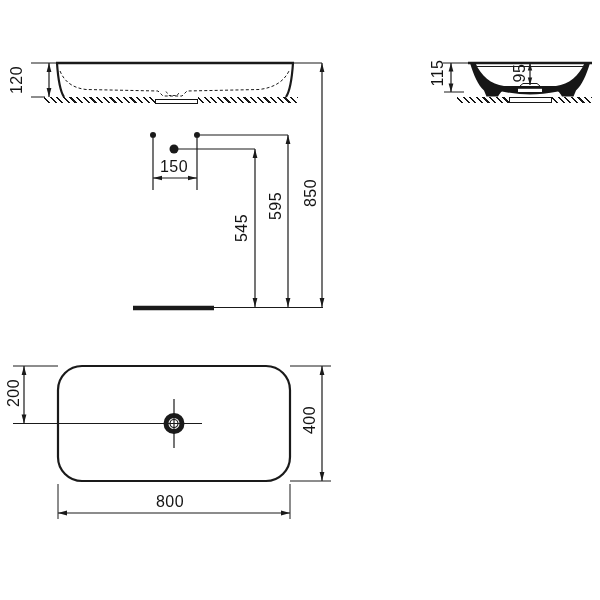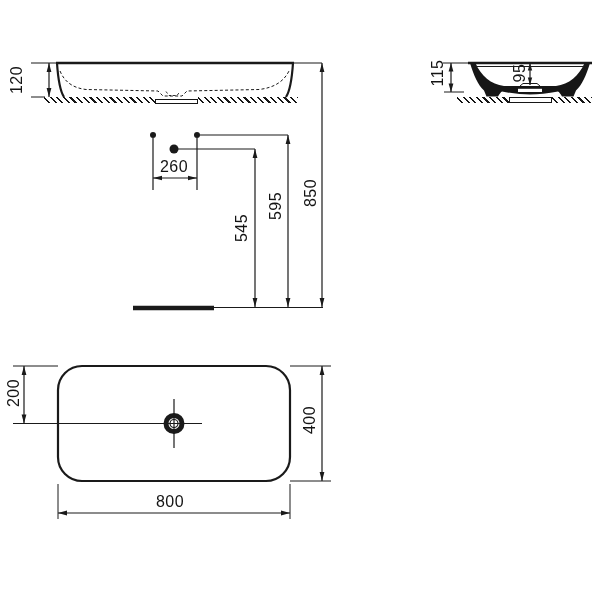--- a/index.html
+++ b/index.html
@@ -145,21 +145,21 @@
   <div class="hatch" style="left:198px; top:97px; width:100px;"></div>
   <div class="gapbox" style="left:155px; top:99px; width:43px; height:4.5px;"></div>
 
   <div class="hatch" style="left:457px; top:97px; width:52px;"></div>
   <div class="hatch" style="left:552px; top:97px; width:40px;"></div>
   <div class="gapbox" style="left:509px; top:96.5px; width:43px; height:6px;"></div>
 
   <div class="dim-label vert" style="left:17px; top:80px;">120</div>
   <div class="dim-label vert" style="left:438px; top:73px;">115</div>
   <div class="dim-label vert" style="left:520px; top:73px;">95</div>
-  <div class="dim-label" style="left:174px; top:167px;">260</div>
+  <div class="dim-label" style="left:174px; top:167px;">150</div>
   <div class="dim-label vert" style="left:242px; top:228px;">545</div>
   <div class="dim-label vert" style="left:276px; top:206px;">595</div>
   <div class="dim-label vert" style="left:311px; top:193px;">850</div>
   <div class="dim-label vert" style="left:14px; top:393px;">200</div>
   <div class="dim-label vert" style="left:310px; top:420px;">400</div>
   <div class="dim-label" style="left:170px; top:502px;">800</div>
 
 </div>
 
 </body></html>

